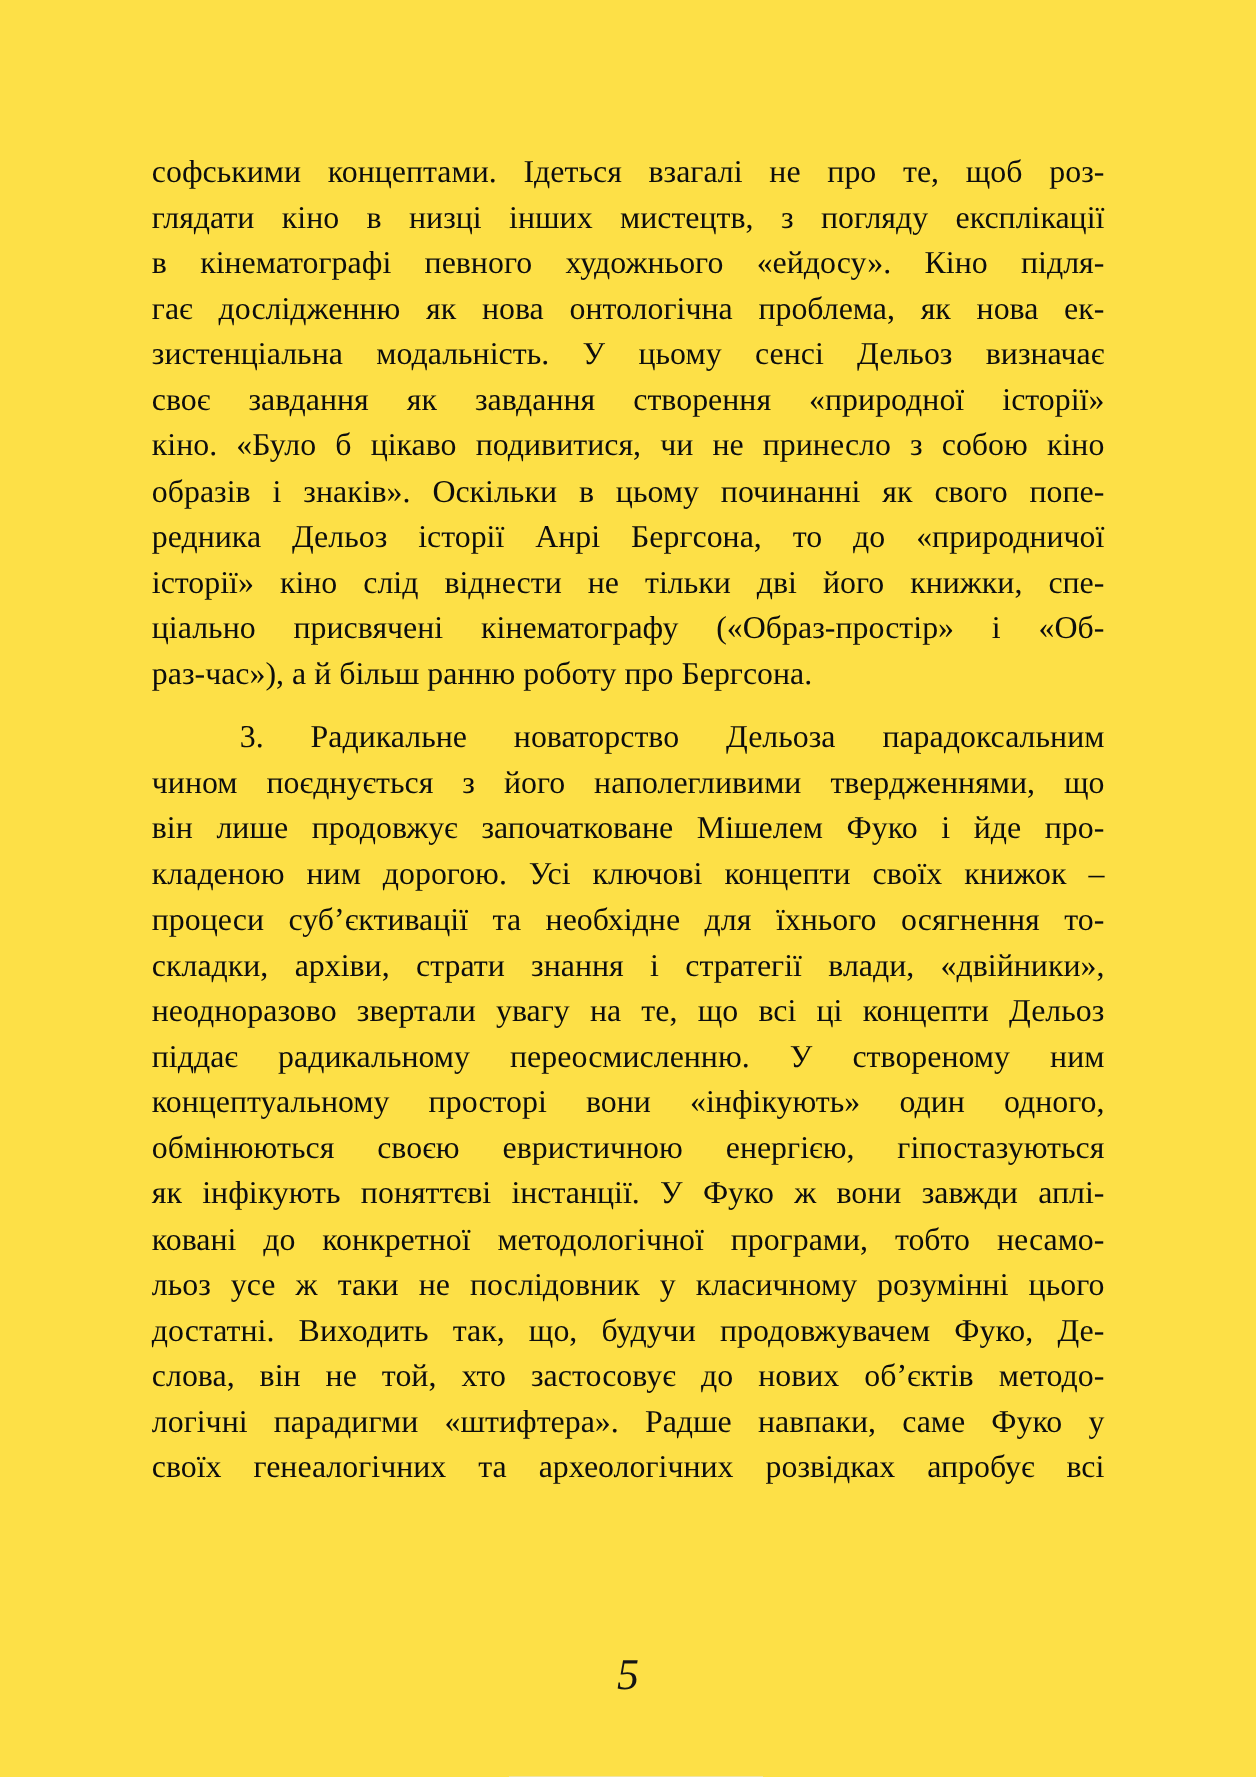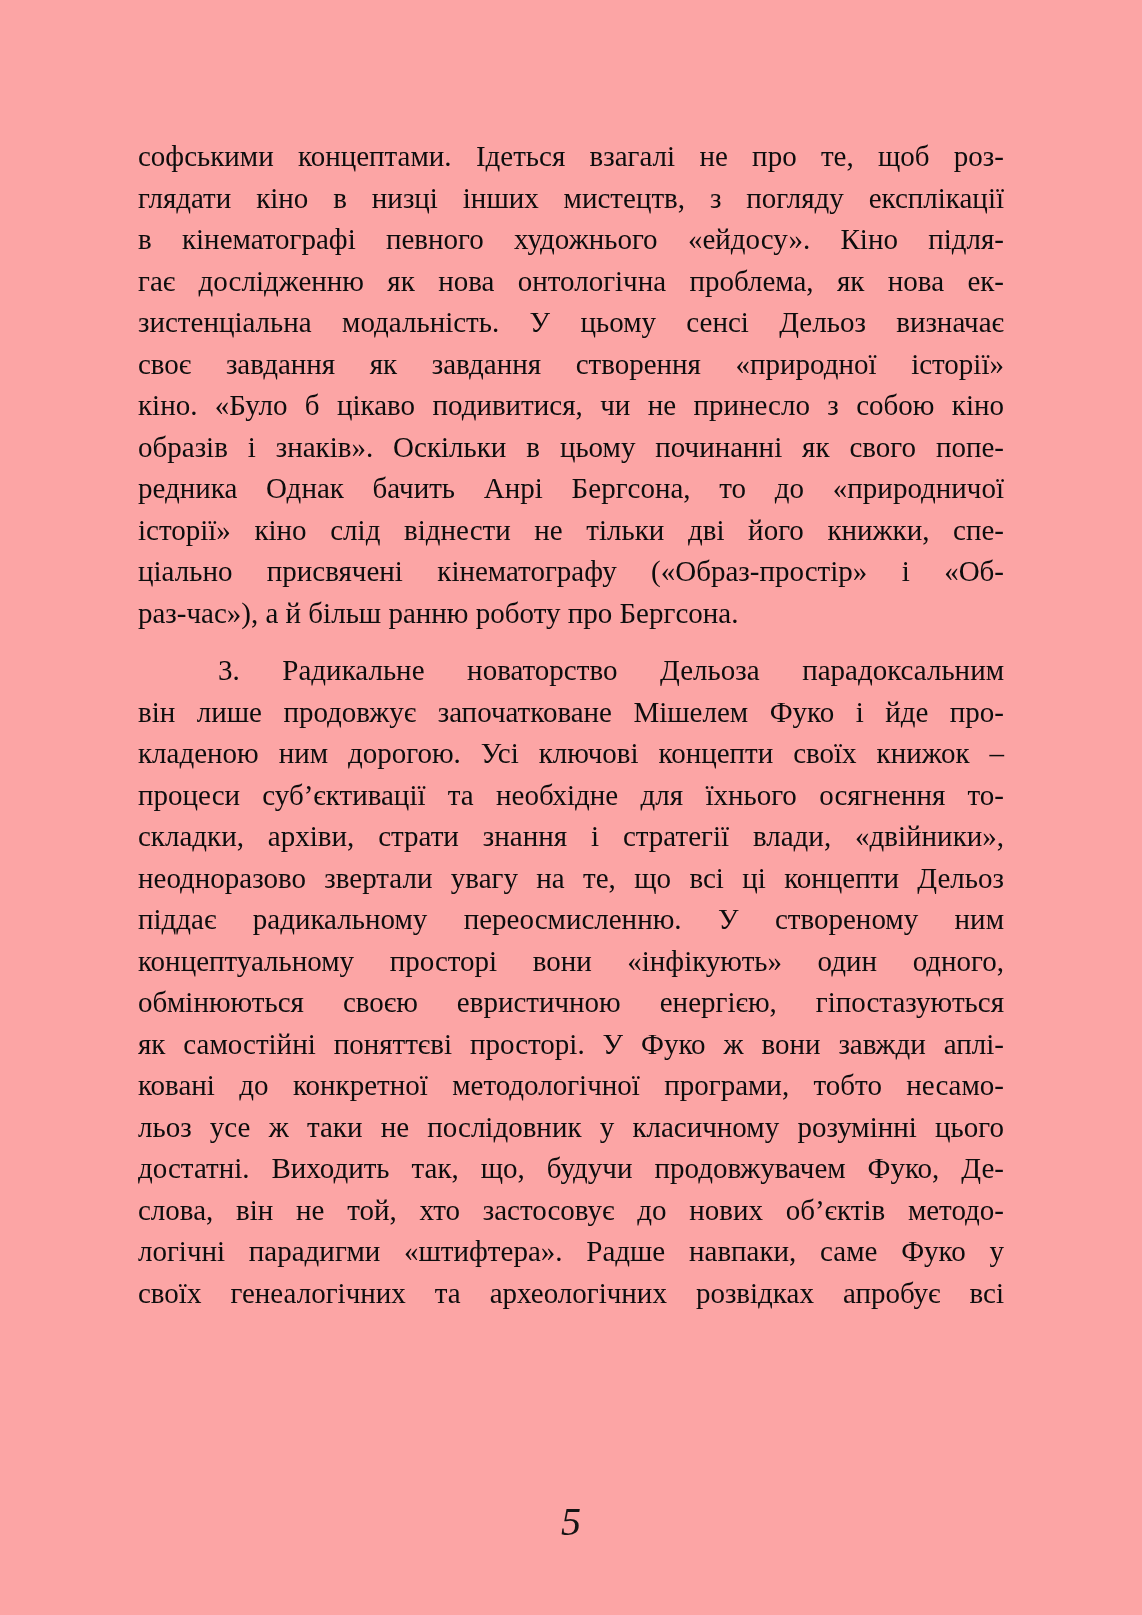--- a/index.html
+++ b/index.html
@@ -1,21 +1,21 @@
 <!DOCTYPE html>
 <html lang="uk"><head>
 <meta charset="utf-8">
 <style>
   html, body { margin: 0; padding: 0; background: #e8e8e8; }
   .page {
     position: relative;
     width: 1142px;
     height: 1615px;
     margin: 0 auto;
-    background: #fca5a5;
+    background: #fde047;
     color: #0d0d0d;
     font-family: "Liberation Serif", "DejaVu Serif", serif;
     overflow: hidden;
   }
   .text-block {
     position: absolute;
     left: 138px;
     top: 136px;
     width: 866px;
     font-size: 29px;
@@ -48,36 +48,37 @@
   <div class="text-block" id="text-block">
       <div class="paragraph">
         <div class="line">софськими концептами. Ідеться взагалі не про те, щоб роз-</div>
         <div class="line">глядати кіно в низці інших мистецтв, з погляду експлікації</div>
         <div class="line">в кінематографі певного художнього «ейдосу». Кіно підля-</div>
         <div class="line">гає дослідженню як нова онтологічна проблема, як нова ек-</div>
         <div class="line">зистенціальна модальність. У цьому сенсі Дельоз визначає</div>
         <div class="line">своє завдання як завдання створення «природної історії»</div>
         <div class="line">кіно. «Було б цікаво подивитися, чи не принесло з собою кіно</div>
         <div class="line">образів і знаків». Оскільки в цьому починанні як свого попе-</div>
-        <div class="line">редника Однак бачить Анрі Бергсона, то до «природничої</div>
+        <div class="line">редника Дельоз історії Анрі Бергсона, то до «природничої</div>
         <div class="line">історії» кіно слід віднести не тільки дві його книжки, спе-</div>
         <div class="line">ціально присвячені кінематографу («Образ-простір» і «Об-</div>
         <div class="line no-just">раз-час»), а й більш ранню роботу про Бергсона.</div>
       </div>
       <div class="paragraph">
         <div class="line indent">3. Радикальне новаторство Дельоза парадоксальним</div>
+        <div class="line">чином поєднується з його наполегливими твердженнями, що</div>
         <div class="line">він лише продовжує започатковане Мішелем Фуко і йде про-</div>
         <div class="line">кладеною ним дорогою. Усі ключові концепти своїх книжок –</div>
         <div class="line">процеси суб’єктивації та необхідне для їхнього осягнення то-</div>
         <div class="line">складки, архіви, страти знання і стратегії влади, «двійники»,</div>
         <div class="line">неодноразово звертали увагу на те, що всі ці концепти Дельоз</div>
         <div class="line">піддає радикальному переосмисленню. У створеному ним</div>
         <div class="line">концептуальному просторі вони «інфікують» один одного,</div>
         <div class="line">обмінюються своєю евристичною енергією, гіпостазуються</div>
-        <div class="line">як самостійні поняттєві просторі. У Фуко ж вони завжди аплі-</div>
+        <div class="line">як інфікують поняттєві інстанції. У Фуко ж вони завжди аплі-</div>
         <div class="line">ковані до конкретної методологічної програми, тобто несамо-</div>
         <div class="line">льоз усе ж таки не послідовник у класичному розумінні цього</div>
         <div class="line">достатні. Виходить так, що, будучи продовжувачем Фуко, Де-</div>
         <div class="line">слова, він не той, хто застосовує до нових об’єктів методо-</div>
         <div class="line">логічні парадигми «штифтера». Радше навпаки, саме Фуко у</div>
         <div class="line">своїх генеалогічних та археологічних розвідках апробує всі</div>
       </div>
     </div>
   <div class="page-number">5</div>
 </div>

